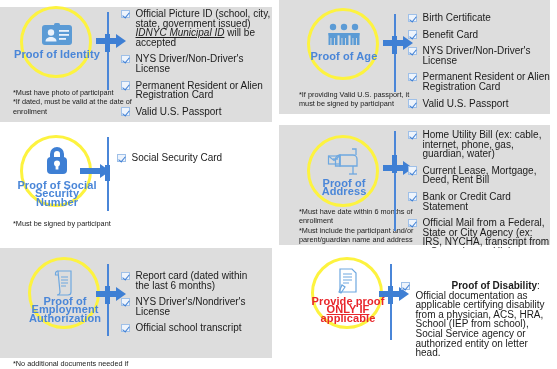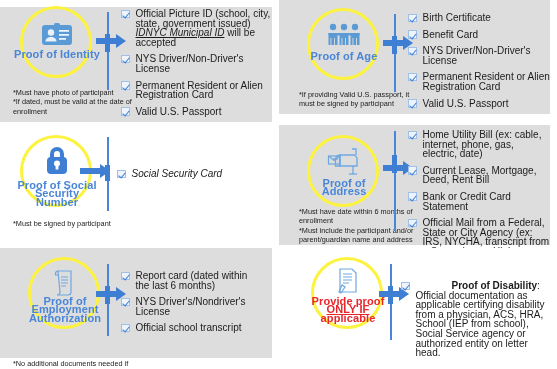--- a/index.html
+++ b/index.html
@@ -280,21 +280,21 @@
       <div class="footnote" style="top:96px;">*Must be signed by participant</div>
 
       <div class="arrow" style="left:80px;top:41px;">
         <div class="shaft"></div>
           <div class="head"></div>
       </div>
       <div class="divider" style="left:107px;top:14px;height:74px;">
         <div class="knob" style="top:28px;height:16px;"></div>
       </div>
 
-      <div class="list" style="left:117px;top:46px;width:150px;font-style:italic;">
+      <div class="list" style="left:117px;top:30px;width:150px;">
         <div class="li">
           <span class="cbx"></span>
           <span class="li-text">Social Security Card</span>
         </div>
       </div>
     </div>
   </div>
 
   <div class="panel bg-gray p-mr">
     <div class="inner"></div>
@@ -326,21 +326,21 @@
         <div class="shaft"></div>
           <div class="head"></div>
       </div>
       <div class="divider" style="left:115px;top:8px;height:100px;">
         <div class="knob" style="top:24px;height:18px;"></div>
       </div>
 
       <div class="list" style="left:129px;top:7px;width:142px;">
         <div class="li">
           <span class="cbx"></span>
-          <span class="li-text">Home Utility Bill (ex: cable, internet, phone, gas, electric, date)</span>
+          <span class="li-text">Home Utility Bill (ex: cable, internet, phone, gas, guardian, water)</span>
         </div>
         <div class="li">
           <span class="cbx"></span>
           <span class="li-text">Current Lease, Mortgage, Deed, Rent Bill</span>
         </div>
         <div class="li">
           <span class="cbx"></span>
           <span class="li-text">Bank or Credit Card Statement</span>
         </div>
         <div class="li">

